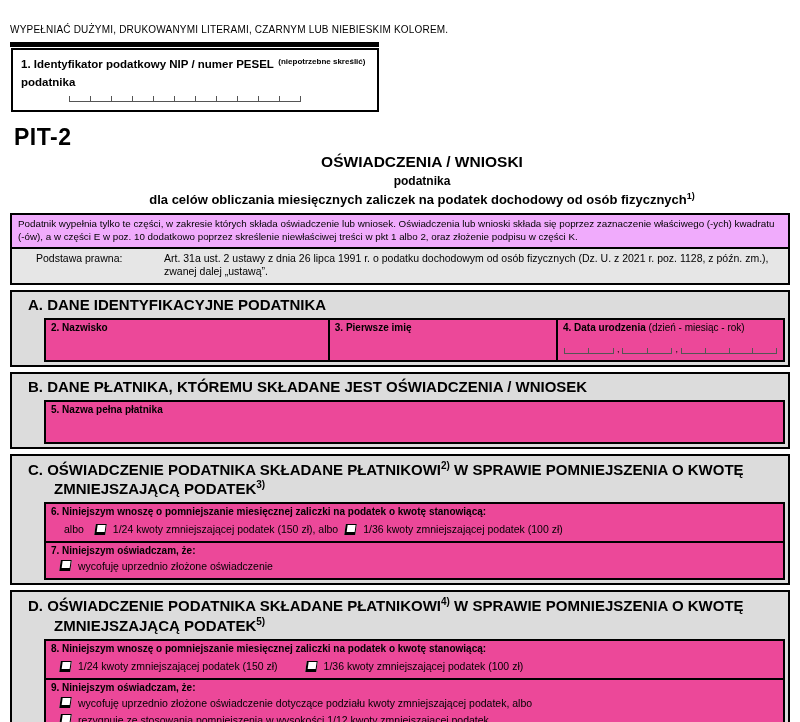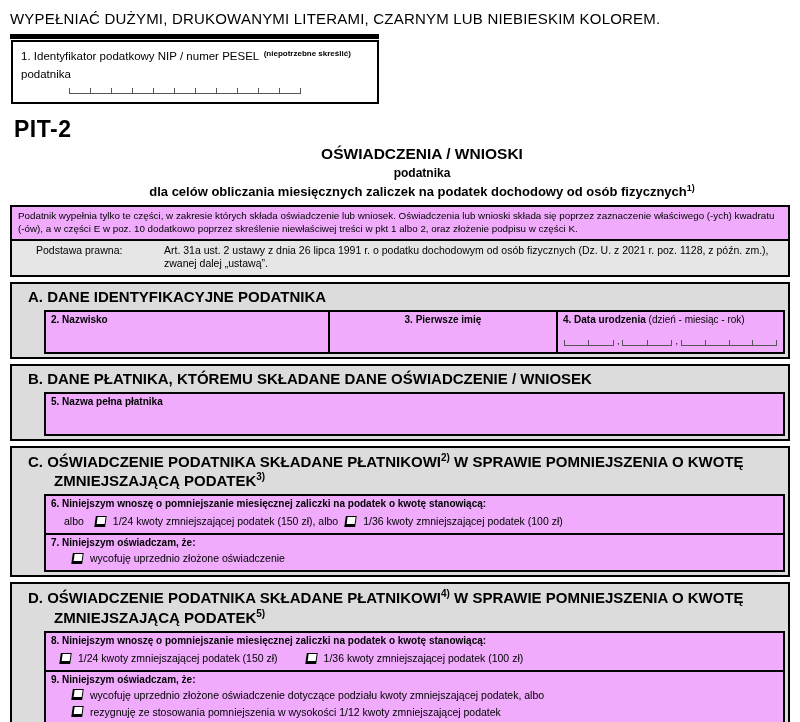--- a/index.html
+++ b/index.html
@@ -1,25 +1,25 @@
 <!DOCTYPE html>
 <html><head>
 <meta charset="utf-8">
 <style>
   * { box-sizing: border-box; margin: 0; padding: 0; }
   html,body { width:800px; height:722px; overflow:hidden; background:#fff;
     font-family:"Liberation Sans", sans-serif; color:#000; }
   .page { position:relative; width:800px; height:722px; }
 
-  .top-note { margin:10px 0 0 10px; font-size:15px; letter-spacing:.2px; }
+  .top-note { margin:24px 0 0 10px; font-size:10px; letter-spacing:.2px; }
 
   .top-bar { margin:7px 0 0 10px; width:369px; height:5px; background:#000; }
 
   .box1 { margin:1px 0 0 11px; width:368px; border:2px solid #000; padding:4px 6px 8px 8px; }
-  .box1-label { font-size:11.5px; font-weight:normal; }
+  .box1-label { font-size:11.5px; font-weight:bold; }
   .box1-small { font-size:8px; font-weight:bold; vertical-align:4px; }
   .ruler { display:flex; height:6px; margin-top:6px; }
   .ruler .cell { flex:1; border-left:1px solid #555; border-bottom:1px solid #555; }
   .ruler .cell:last-child { border-right:1px solid #555; }
   .nip-ruler { width:232px; margin-left:48px; }
 
   .form-id { margin:12px 0 0 14px; font-size:23px; font-weight:bold; letter-spacing:.5px; }
   .title-block { text-align:center; margin-top:2px;padding-left:44px; }
   .title-main { font-size:15.5px; font-weight:bold; }
   .title-sub { font-size:12px; font-weight:bold; margin-top:3px; }
@@ -30,38 +30,38 @@
   .instr-par { background:#f0abfc; font-size:9.8px; padding:3px 6px 4px 6px; line-height:1.25; border-bottom:2px solid #000; }
   .legal-row { background:#e6e6e6; display:flex; font-size:10.5px; padding:3px 6px 4px 24px; line-height:1.3; }
   .legal-label { width:128px; flex:none; }
   .legal-text { flex:1; }
 
   .section { margin:5px 10px 0 10px; border:2px solid #000; background:#dcdcdc; padding-bottom:3px; }
   .sec-head { font-size:15px; font-weight:bold; padding:4px 26px 3px 42px; text-indent:-26px; line-height:1.25; }
   .sec-head sup { font-size:10px; }
   .sec-body { margin:0 3px 0 32px; }
 
-  .fieldbox { background:#f0abfc; border:2px solid #000; }
+  .fieldbox { background:#ec4899; border:2px solid #000; }
   .fieldbox + .fieldbox { border-top:none; }
   .f-label { font-size:10px; font-weight:bold; padding:2px 5px 1px 5px; }
   .f-label .norm { font-weight:normal; }
   .f-write { min-height:20px; }
 
   .row3 { display:flex; }
   .row3 .fieldbox + .fieldbox { border-top:2px solid #000; border-left:none; }
 
   .cb { display:inline-block; width:11px; height:11px; border:1.6px solid #000;
     border-bottom-width:3px; border-left-width:2px; background:#fff;
     transform:skewX(-8deg); flex:none; margin-top:1px; }
   .opt-row { display:flex; align-items:center; gap:7px; padding:5px 5px 6px 14px; flex-wrap:nowrap; }
   .opt { display:flex; align-items:center; gap:7px; }
   .opt-label { font-size:10.5px; white-space:nowrap; }
   .joiner { font-size:10.5px; margin:0 4px; }
   .opt-col { padding:3px 5px 6px 14px; display:flex; flex-direction:column; gap:5px; }
-  .opt-col .opt { align-items:center;margin-left:12px; }
+  .opt-col .opt { align-items:flex-start; }
   .opt-col .cb { margin-top:0; }
 
   .date-rulers { display:flex; align-items:flex-end; gap:3px; padding:0 6px 6px 6px; margin-top:8px; font-size:9px; }
   .dr2 { width:50px; } .dr4 { width:96px; }
 </style>
 </head>
 <body>
 
 <div class="page">
 
@@ -104,21 +104,21 @@
     </div>
   </div>
 
   <div class="section">
     <div class="sec-head">A. DANE IDENTYFIKACYJNE PODATNIKA</div>
     <div class="sec-body row3">
       <div class="fieldbox" style="width:298px;">
         <div class="f-label">2. Nazwisko</div>
         <div class="f-write" style="min-height:22px;"></div>
       </div>
-      <div class="fieldbox" style="width:238px;text-align:center;">
+      <div class="fieldbox" style="width:238px;">
         <div class="f-label">3. Pierwsze imię</div>
         <div class="f-write" style="min-height:22px;"></div>
       </div>
       <div class="fieldbox" style="flex:1;">
         <div class="f-label"><span>4. Data urodzenia</span> <span class="norm">(dzień - miesiąc - rok)</span></div>
         <div class="date-rulers">
           <div class="ruler dr2">
               <div class="cell"></div>
               <div class="cell"></div>
             </div>
@@ -133,21 +133,21 @@
               <div class="cell"></div>
               <div class="cell"></div>
               <div class="cell"></div>
             </div>
         </div>
       </div>
     </div>
   </div>
 
   <div class="section">
-    <div class="sec-head">B. DANE PŁATNIKA, KTÓREMU SKŁADANE DANE OŚWIADCZENIE / WNIOSEK</div>
+    <div class="sec-head">B. DANE PŁATNIKA, KTÓREMU SKŁADANE JEST OŚWIADCZENIA / WNIOSEK</div>
     <div class="sec-body">
       <div class="fieldbox">
         <div class="f-label">5. Nazwa pełna płatnika</div>
         <div class="f-write" style="min-height:26px;"></div>
       </div>
     </div>
   </div>
 
   <div class="section">
     <div class="sec-head"><span>C. OŚWIADCZENIE PODATNIKA SKŁADANE PŁATNIKOWI</span><sup>2)</sup><span> W SPRAWIE POMNIEJSZENIA O KWOTĘ ZMNIEJSZAJĄCĄ PODATEK</span><sup>3)</sup></div>

